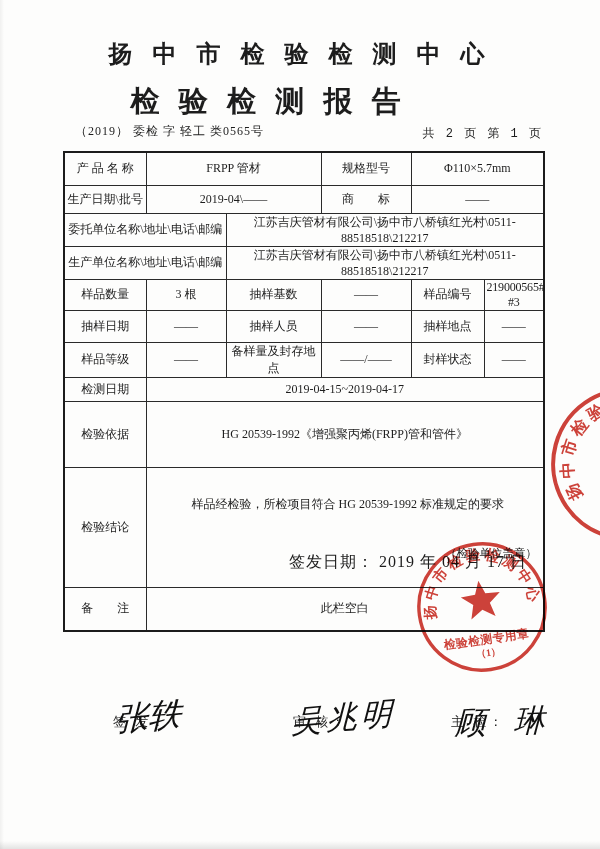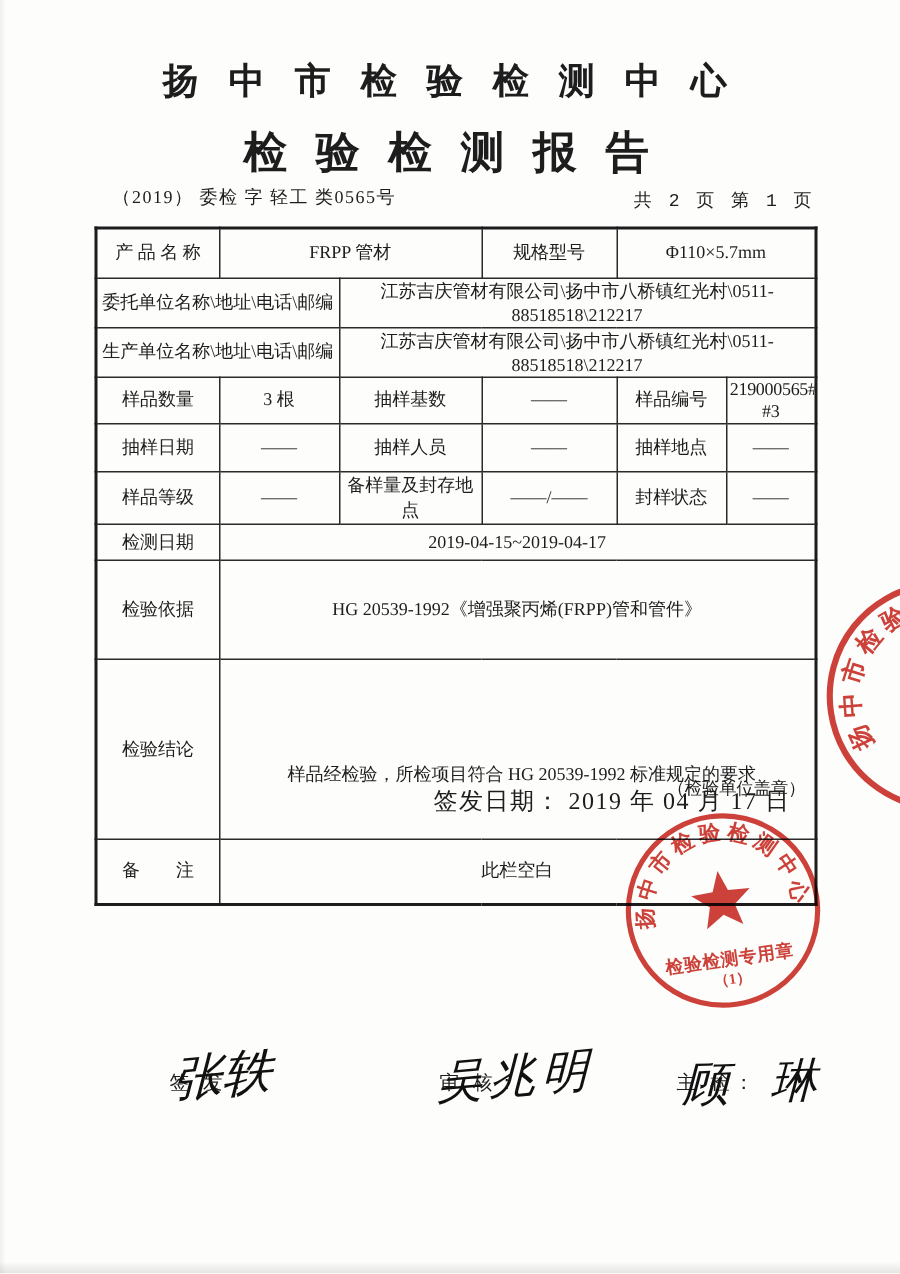--- a/index.html
+++ b/index.html
@@ -10,40 +10,40 @@
     color:#1d1d1d;
   }
   .page-edge-bottom{position:absolute;left:0;bottom:0;width:600px;height:8px;
     background:linear-gradient(to bottom,rgba(0,0,0,0),rgba(0,0,0,0.10));}
   .page-edge-left{position:absolute;left:0;top:0;width:4px;height:849px;
     background:linear-gradient(to right,rgba(0,0,0,0.05),rgba(0,0,0,0));}
 
   .org-title{position:absolute;top:38px;left:0;width:600px;text-align:center;
     font-size:24px;font-weight:bold;letter-spacing:7px;white-space:nowrap;font-family:Liberation Serif, serif;}
   .report-title{position:absolute;top:82px;left:0;width:537px;text-align:center;
-    font-size:29px;font-weight:bold;letter-spacing:6px;white-space:nowrap;padding-left:32px;}
+    font-size:29px;font-weight:bold;letter-spacing:6px;white-space:nowrap;}
   .doc-line{position:absolute;top:123px;left:63px;width:480px;font-size:12px;}
   .doc-number{position:absolute;left:12px;top:0;letter-spacing:1px;}
   .page-info{position:absolute;right:0;top:2px;letter-spacing:2px;font-family:Liberation Mono, monospace;}
 
   table.report{position:absolute;left:63px;top:151px;width:480px;
     border-collapse:collapse;table-layout:fixed;
     border:2px solid #1c1c1c;}
   table.report td{border:1px solid #2a2a2a;font-size:12px;text-align:center;
     vertical-align:middle;padding:0 2px;overflow:hidden;}
   td.left{text-align:left;padding-left:10px;}
   .r1{height:33px}.r2{height:28px}.r3{height:31px}.r4{height:32px}
   .r5{height:32px}.r6{height:31px}.r7{height:32px}.r8{height:32px}
   .r9{height:28px}.r10{height:24px}.r11{height:66px}.r12{height:120px}
   .r13{height:44px}
   td.sm{font-size:8.5px;letter-spacing:-0.2px;padding:0 1px;}
   td.med{font-size:11.5px;}
 
   td.conclusion-cell{position:relative;vertical-align:top;text-align:left;}
-  .conclusion-text{position:absolute;top:28px;left:14px;right:8px;font-size:12px;margin-top:40px;}
+  .conclusion-text{position:absolute;top:28px;left:14px;right:8px;font-size:12px;}
   .seal-note{position:absolute;right:6px;top:78px;font-size:11.5px;}
   .issue-date-line{position:absolute;right:16px;bottom:14px;font-size:16px;letter-spacing:1px;}
 
   .sign-row{position:absolute;left:63px;top:703px;width:500px;font-size:13px;}
   .sign-label{position:absolute;top:10px;letter-spacing:3px;margin-left:48px;}
   .lbl-issue{left:2px}.lbl-review{left:182px}.lbl-chief{left:340px}
   .handwrite{position:absolute;font-size:33px;font-style:italic;
     transform:rotate(-5deg) skewX(-6deg);white-space:nowrap;color:#111;}
   .hw1{left:52px;top:-8px;}
   .hw2{left:228px;top:-6px;font-size:31px;letter-spacing:4px;}
@@ -75,20 +75,26 @@
     <col style="width:90px">
       <col style="width:73px">
       <col style="width:60px">
   </colgroup>
   <tbody>
       <tr class="r1">
     <td>产 品 名 称</td>
     <td colspan="2">FRPP 管材</td>
     <td>规格型号</td>
     <td colspan="2">Φ110×5.7mm</td>
+  </tr>
+  <tr class="r2">
+    <td>生产日期\批号</td>
+    <td colspan="2">2019-04\——</td>
+    <td>商　　标</td>
+    <td colspan="2">——</td>
   </tr>
   <tr class="r3">
     <td colspan="2" class="med">委托单位名称\地址\电话\邮编</td>
     <td colspan="4" class="left med">江苏吉庆管材有限公司\扬中市八桥镇红光村\0511-88518518\212217</td>
   </tr>
   <tr class="r4">
     <td colspan="2" class="med">生产单位名称\地址\电话\邮编</td>
     <td colspan="4" class="left med">江苏吉庆管材有限公司\扬中市八桥镇红光村\0511-88518518\212217</td>
   </tr>
   <tr class="r6">

